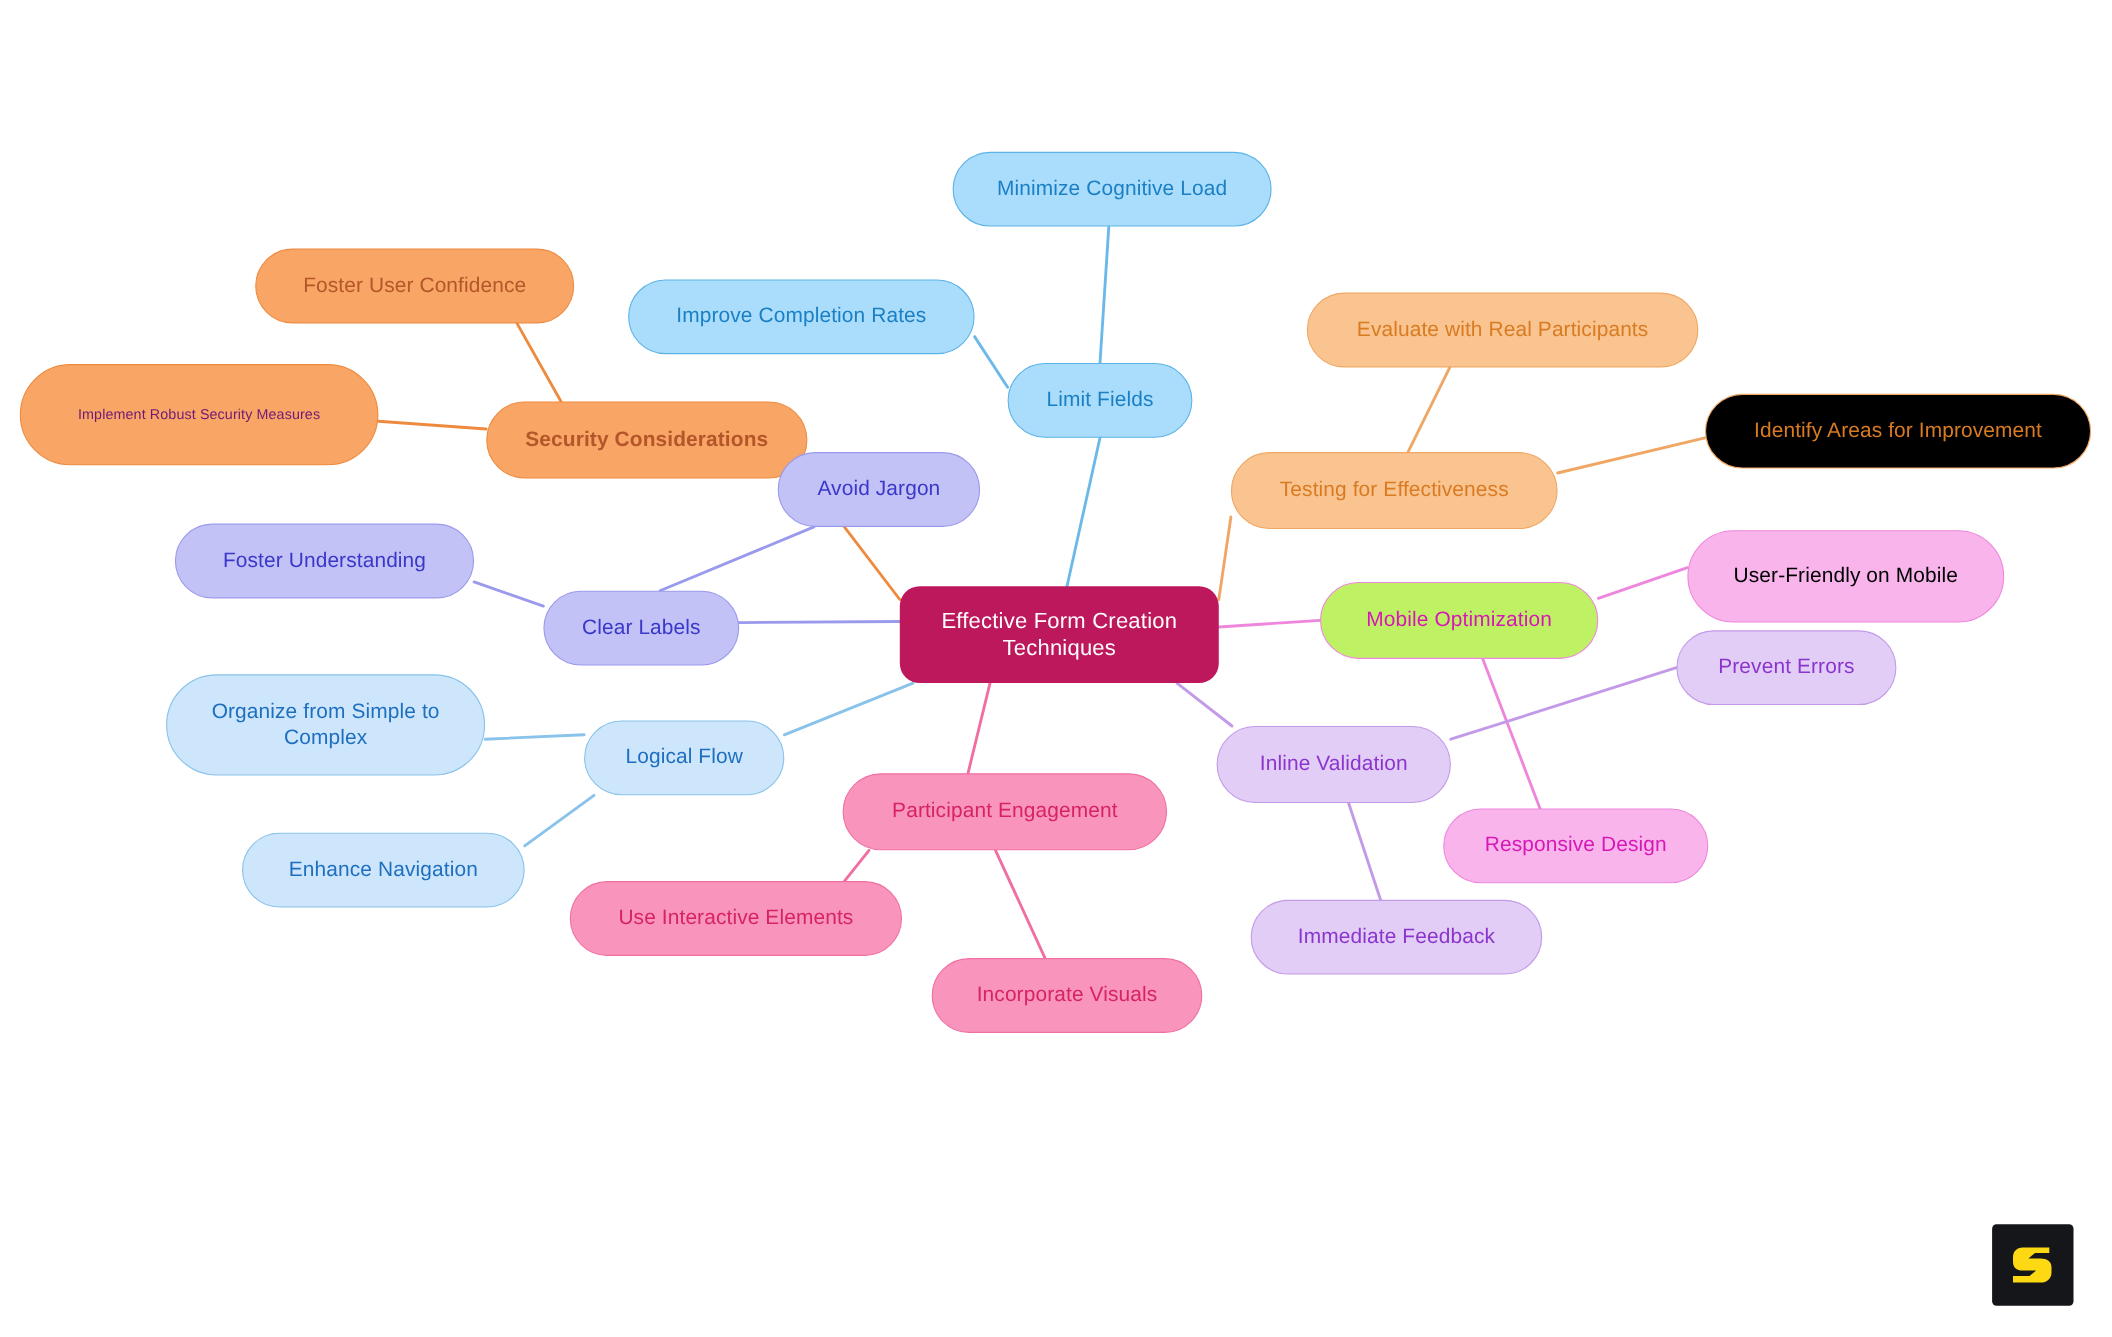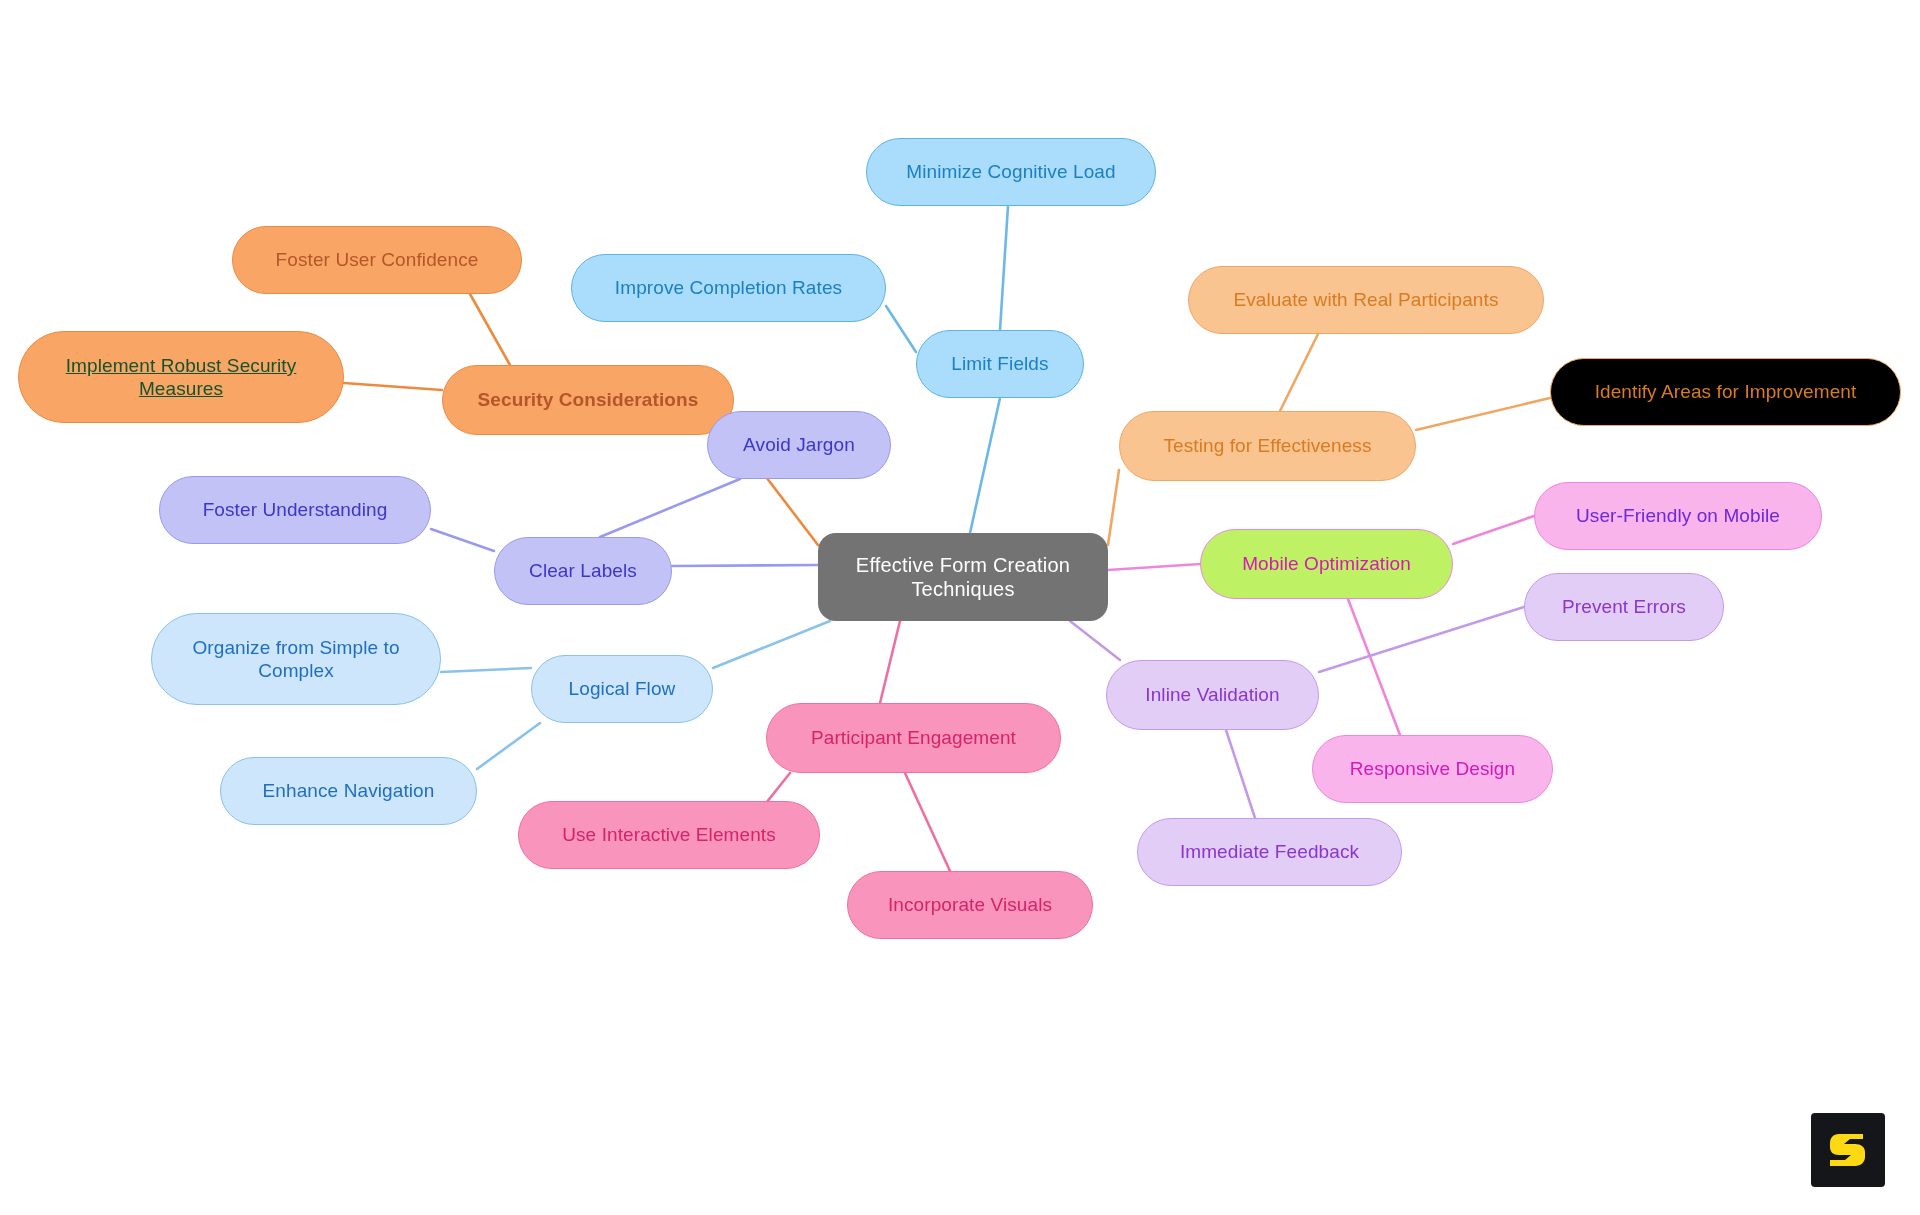--- a/index.html
+++ b/index.html
@@ -92,41 +92,41 @@
       <line x1="790" y1="773" x2="755" y2="817" stroke="#f06fa3" stroke-width="2.6" stroke-linecap="round"></line>
       <line x1="905" y1="773" x2="950" y2="871" stroke="#f06fa3" stroke-width="2.6" stroke-linecap="round"></line>
       <line x1="1108" y1="570" x2="1200" y2="564" stroke="#ee86dd" stroke-width="2.6" stroke-linecap="round"></line>
       <line x1="1453" y1="544" x2="1534" y2="516" stroke="#ee86dd" stroke-width="2.6" stroke-linecap="round"></line>
       <line x1="1348" y1="599" x2="1400" y2="735" stroke="#ee86dd" stroke-width="2.6" stroke-linecap="round"></line>
       <line x1="1070" y1="621" x2="1120" y2="660" stroke="#c39ae8" stroke-width="2.6" stroke-linecap="round"></line>
       <line x1="1319" y1="672" x2="1524" y2="607" stroke="#c39ae8" stroke-width="2.6" stroke-linecap="round"></line>
       <line x1="1226" y1="730" x2="1255" y2="818" stroke="#c39ae8" stroke-width="2.6" stroke-linecap="round"></line>
     </svg>
   <div id="nodes">
-      <div class="node root" style="left: 818px; top: 533px; width: 290px; height: 88px; background: #737373; color: rgb(255, 255, 255);">Effective Form Creation Techniques</div>
+      <div class="node root" style="left: 818px; top: 533px; width: 290px; height: 88px; background: #be185d; color: rgb(255, 255, 255);">Effective Form Creation Techniques</div>
       <div class="node branch-node" style="left: 916px; top: 330px; width: 168px; height: 68px; font-size: 19px; background: rgb(170, 221, 251); border-color: rgb(92, 179, 232); color: rgb(27, 127, 196);">Limit Fields</div>
       <div class="node leaf-node" style="left: 866px; top: 138px; width: 290px; height: 68px; font-size: 19px; background: rgb(170, 221, 251); border-color: rgb(92, 179, 232); color: rgb(27, 127, 196);">Minimize Cognitive Load</div>
       <div class="node leaf-node" style="left: 571px; top: 254px; width: 315px; height: 68px; font-size: 19px; background: rgb(170, 221, 251); border-color: rgb(92, 179, 232); color: rgb(27, 127, 196);">Improve Completion Rates</div>
       <div class="node branch-node" style="left: 442px; top: 365px; width: 292px; height: 70px; font-size: 19px; background: rgb(248, 165, 101); border-color: rgb(238, 138, 62); color: rgb(181, 86, 42); font-weight: bold;">Security Considerations</div>
       <div class="node leaf-node" style="left: 232px; top: 226px; width: 290px; height: 68px; font-size: 19px; background: rgb(248, 165, 101); border-color: rgb(238, 138, 62); color: rgb(181, 86, 42);">Foster User Confidence</div>
-      <div class="node leaf-node" style="left: 18px; top: 331px; width: 326px; height: 92px; font-size: 19px; background: rgb(248, 165, 101); border-color: rgb(238, 138, 62); color: #14532d; text-decoration: underline;">Implement Robust Security Measures</div>
+      <div class="node leaf-node" style="left: 18px; top: 331px; width: 326px; height: 92px; font-size: 13px; background: rgb(248, 165, 101); border-color: rgb(238, 138, 62); color: #701a75;">Implement Robust Security Measures</div>
       <div class="node branch-node" style="left: 1119px; top: 411px; width: 297px; height: 70px; font-size: 19px; background: rgb(249, 196, 144); border-color: rgb(239, 167, 99); color: rgb(217, 123, 34);">Testing for Effectiveness</div>
       <div class="node leaf-node" style="left: 1188px; top: 266px; width: 356px; height: 68px; font-size: 19px; background: rgb(249, 196, 144); border-color: rgb(239, 167, 99); color: rgb(217, 123, 34);">Evaluate with Real Participants</div>
       <div class="node leaf-node" style="left: 1550px; top: 358px; width: 351px; height: 68px; font-size: 19px; background: #000000; border-color: rgb(239, 167, 99); color: rgb(217, 123, 34);">Identify Areas for Improvement</div>
       <div class="node branch-node" style="left: 494px; top: 537px; width: 178px; height: 68px; font-size: 19px; background: rgb(194, 194, 247); border-color: rgb(154, 154, 236); color: rgb(59, 55, 201);">Clear Labels</div>
       <div class="node leaf-node" style="left: 707px; top: 411px; width: 184px; height: 68px; font-size: 19px; background: rgb(194, 194, 247); border-color: rgb(154, 154, 236); color: rgb(59, 55, 201);">Avoid Jargon</div>
       <div class="node leaf-node" style="left: 159px; top: 476px; width: 272px; height: 68px; font-size: 19px; background: rgb(194, 194, 247); border-color: rgb(154, 154, 236); color: rgb(59, 55, 201);">Foster Understanding</div>
       <div class="node branch-node" style="left: 531px; top: 655px; width: 182px; height: 68px; font-size: 19px; background: rgb(205, 230, 251); border-color: rgb(137, 194, 234); color: rgb(31, 111, 192);">Logical Flow</div>
       <div class="node leaf-node" style="left: 151px; top: 613px; width: 290px; height: 92px; font-size: 19px; background: rgb(205, 230, 251); border-color: rgb(137, 194, 234); color: rgb(31, 111, 192);">Organize from Simple to Complex</div>
       <div class="node leaf-node" style="left: 220px; top: 757px; width: 257px; height: 68px; font-size: 19px; background: rgb(205, 230, 251); border-color: rgb(137, 194, 234); color: rgb(31, 111, 192);">Enhance Navigation</div>
       <div class="node branch-node" style="left: 766px; top: 703px; width: 295px; height: 70px; font-size: 19px; background: rgb(249, 149, 189); border-color: rgb(240, 111, 163); color: rgb(214, 35, 100);">Participant Engagement</div>
       <div class="node leaf-node" style="left: 518px; top: 801px; width: 302px; height: 68px; font-size: 19px; background: rgb(249, 149, 189); border-color: rgb(240, 111, 163); color: rgb(214, 35, 100);">Use Interactive Elements</div>
       <div class="node leaf-node" style="left: 847px; top: 871px; width: 246px; height: 68px; font-size: 19px; background: rgb(249, 149, 189); border-color: rgb(240, 111, 163); color: rgb(214, 35, 100);">Incorporate Visuals</div>
       <div class="node branch-node" style="left: 1200px; top: 529px; width: 253px; height: 70px; font-size: 19px; background: #bef264; border-color: rgb(238, 134, 221); color: rgb(214, 25, 182);">Mobile Optimization</div>
-      <div class="node leaf-node" style="left: 1534px; top: 482px; width: 288px; height: 68px; font-size: 19px; background: rgb(249, 180, 236); border-color: rgb(238, 134, 221); color: #6d28d9;">User-Friendly on Mobile</div>
+      <div class="node leaf-node" style="left: 1534px; top: 482px; width: 288px; height: 84px; font-size: 19px; background: rgb(249, 180, 236); border-color: rgb(238, 134, 221); color: #000000;">User-Friendly on Mobile</div>
       <div class="node leaf-node" style="left: 1312px; top: 735px; width: 241px; height: 68px; font-size: 19px; background: rgb(249, 180, 236); border-color: rgb(238, 134, 221); color: rgb(214, 25, 182);">Responsive Design</div>
       <div class="node branch-node" style="left: 1106px; top: 660px; width: 213px; height: 70px; font-size: 19px; background: rgb(226, 205, 247); border-color: rgb(195, 154, 232); color: rgb(139, 53, 204);">Inline Validation</div>
       <div class="node leaf-node" style="left: 1524px; top: 573px; width: 200px; height: 68px; font-size: 19px; background: rgb(226, 205, 247); border-color: rgb(195, 154, 232); color: rgb(139, 53, 204);">Prevent Errors</div>
       <div class="node leaf-node" style="left: 1137px; top: 818px; width: 265px; height: 68px; font-size: 19px; background: rgb(226, 205, 247); border-color: rgb(195, 154, 232); color: rgb(139, 53, 204);">Immediate Feedback</div>
     </div>
   <div class="logo" style="left: 1811px; top: 1113px; background: rgb(21, 22, 26);">
     <svg width="46" height="46" viewBox="0 0 46 46">
       <path d="M38 7 L14 7 C8 7 5 11 5 16 L5 20 C5 25 8 28 14 28 L26 28 L20 33 L5 33 L5 39 L30 39 C36 39 40 35 40 30 L40 25 C40 20 36 17 30 17 L19 17 L25 12 L38 12 Z" fill="#fcd913"></path>
     </svg>
   </div>

